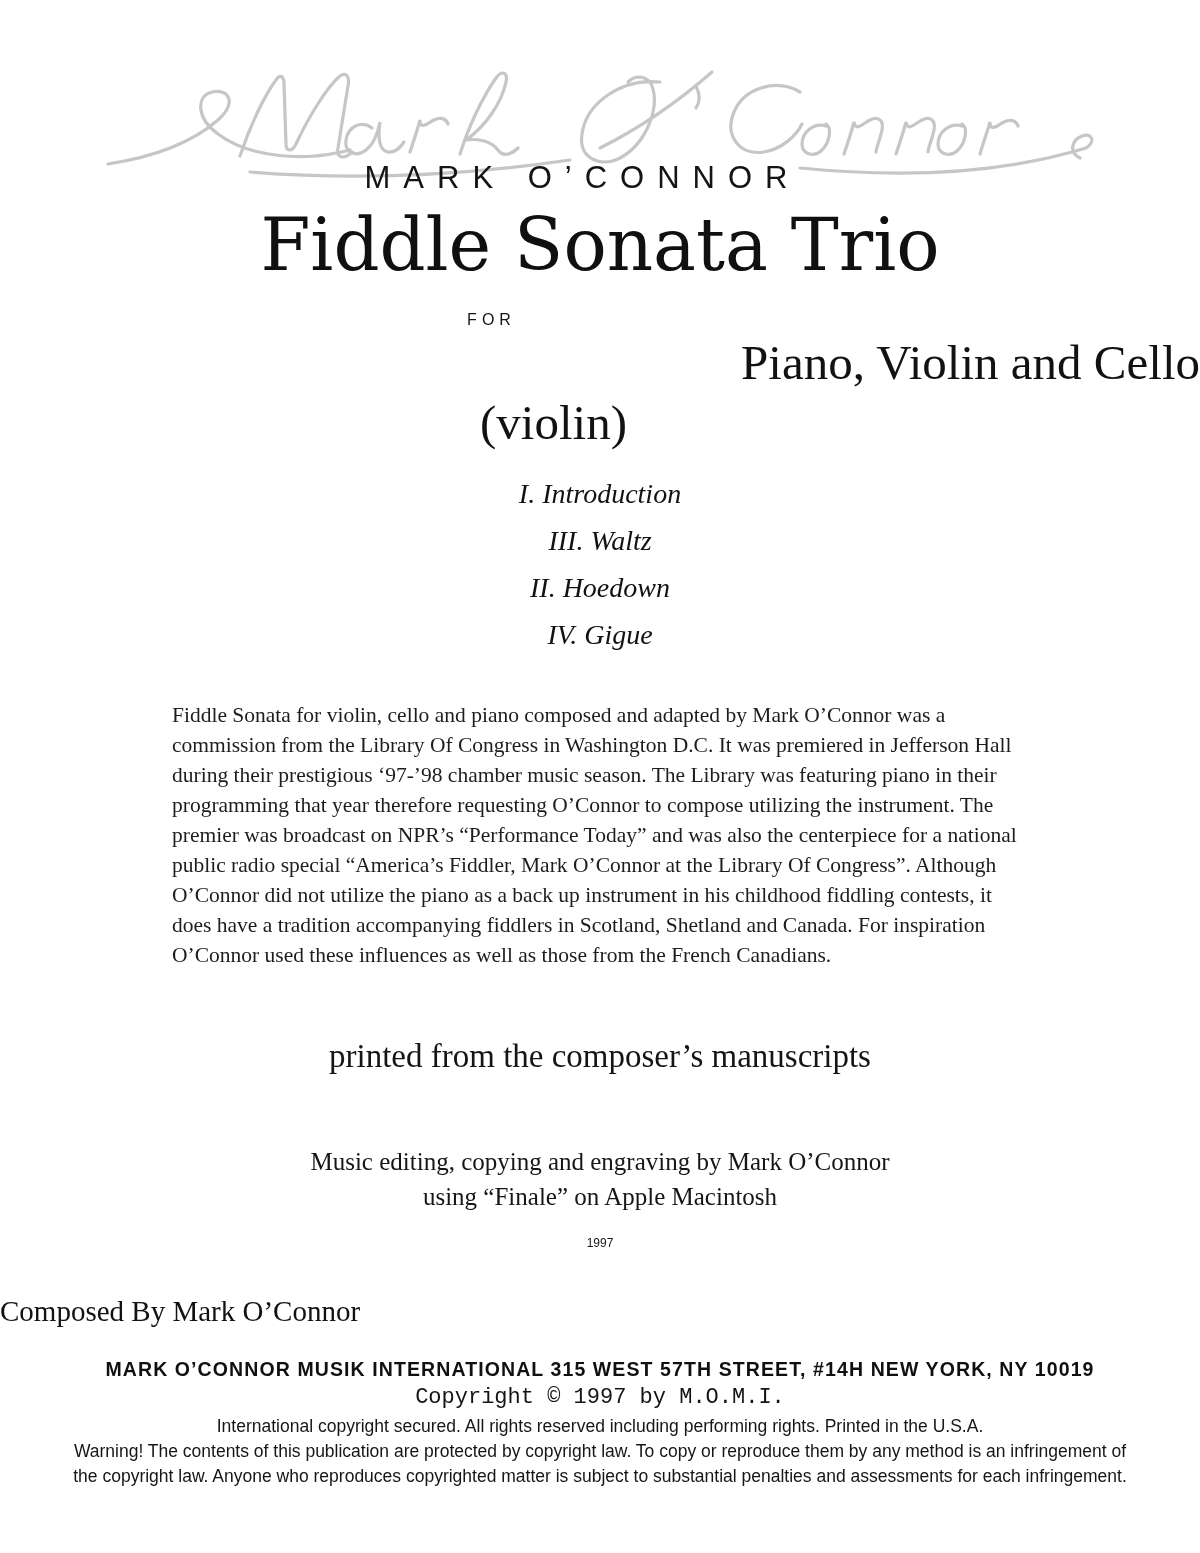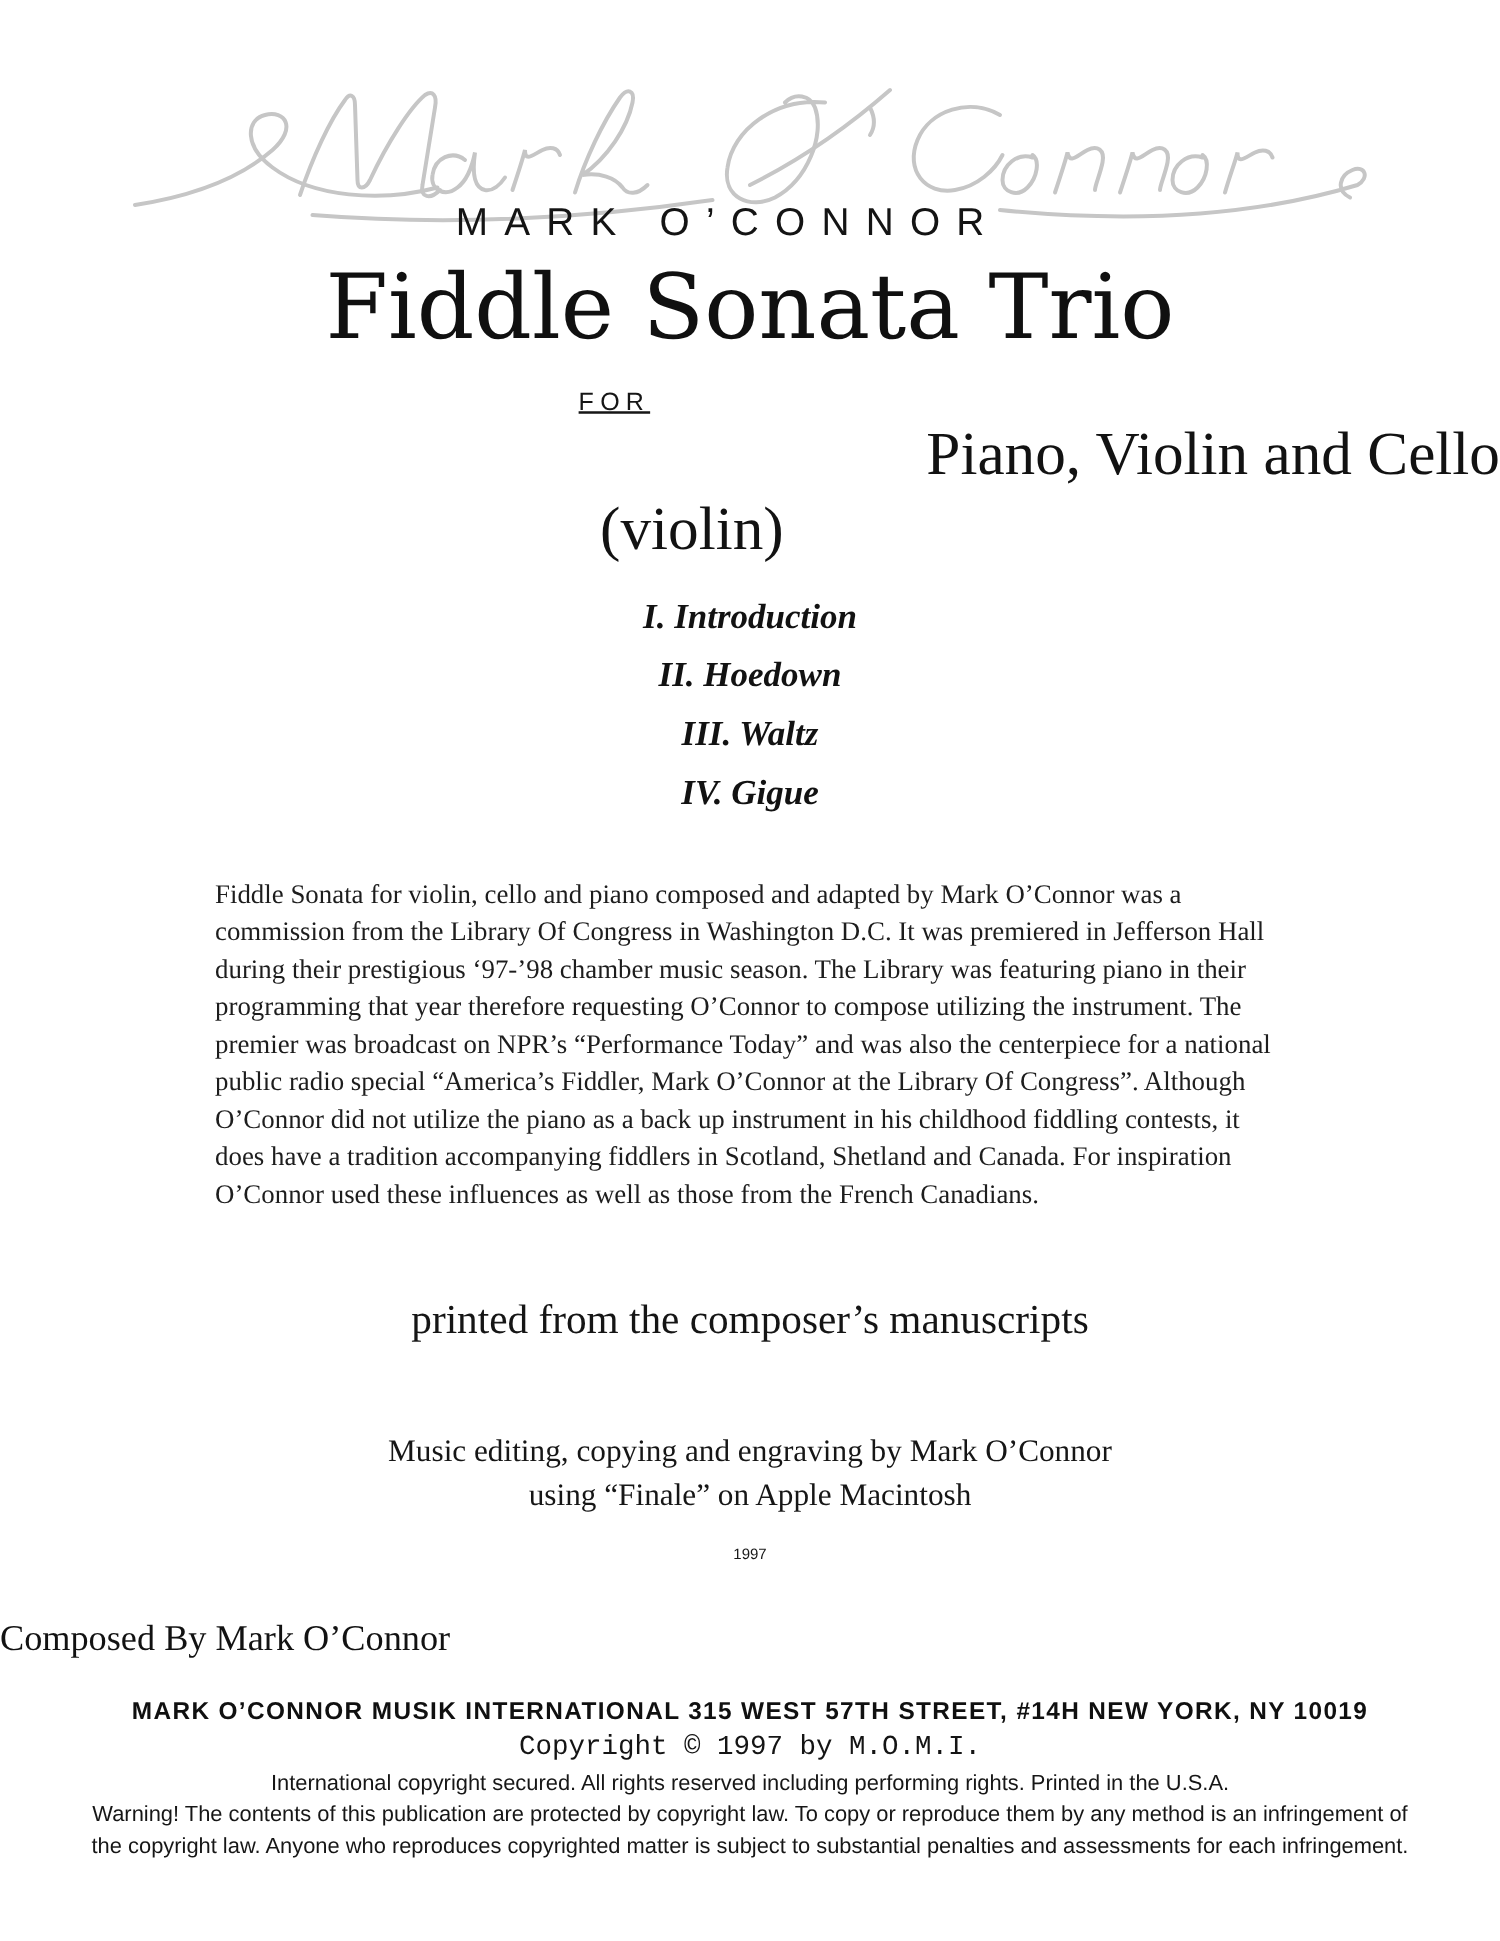--- a/index.html
+++ b/index.html
@@ -60,25 +60,24 @@
     line-height: 1.08;
   }
 
   .for-line {
     position: absolute;
     top: 311px;
     left: 0;
     width: 978px;
     text-align: center;
     font-family: "Liberation Sans", sans-serif;
-    font-size: 20px;
+    font-size: 16px;
     letter-spacing: 5px;
     color: #161616;
     text-indent: 5px;
-    text-decoration: underline;
   }
 
   .subtitle {
     position: absolute;
     top: 336px;
     left: 0;
     width: 1200px;
     text-align: right;
     font-family: "Liberation Serif", serif;
     font-size: 49px;
@@ -101,21 +100,21 @@
   .movements {
     position: absolute;
     top: 470px;
     left: 0;
     width: 1200px;
     text-align: center;
   }
   .movement {
     font-family: "Liberation Serif", serif;
     font-style: italic;
-    font-weight: bold;
+    font-weight: normal;
     font-size: 28px;
     line-height: 47px;
     color: #121212;
   }
 
   
   .program-note {
     position: absolute;
     top: 700px;
     left: 172px;
@@ -251,22 +250,22 @@
   <div class="main-title">Fiddle Sonata Trio</div>
 
   <div class="for-line">FOR</div>
 
   <div class="subtitle">Piano, Violin and Cello</div>
 
   <div class="instrument-note">(violin)</div>
 
   <div class="movements">
     <div class="movement">I. Introduction</div>
+    <div class="movement">III. Waltz</div>
     <div class="movement">II. Hoedown</div>
-    <div class="movement">III. Waltz</div>
     <div class="movement">IV. Gigue</div>
   </div>
 
   <div class="program-note">Fiddle Sonata for violin, cello and piano composed and adapted by Mark O’Connor was a commission from the Library Of Congress in Washington D.C. It was premiered in Jefferson Hall during their prestigious ‘97-’98 chamber music season. The Library was featuring piano in their programming that year therefore requesting O’Connor to compose utilizing the instrument. The premier was broadcast on NPR’s “Performance Today” and was also the centerpiece for a national public radio special “America’s Fiddler, Mark O’Connor at the Library Of Congress”. Although O’Connor did not utilize the piano as a back up instrument in his childhood fiddling contests, it does have a tradition accompanying fiddlers in Scotland, Shetland and Canada. For inspiration O’Connor used these influences as well as those from the French Canadians.</div>
 
   <div class="original-music">
     <div>printed from the composer’s manuscripts</div>
   </div>
 
   <div class="credits">

